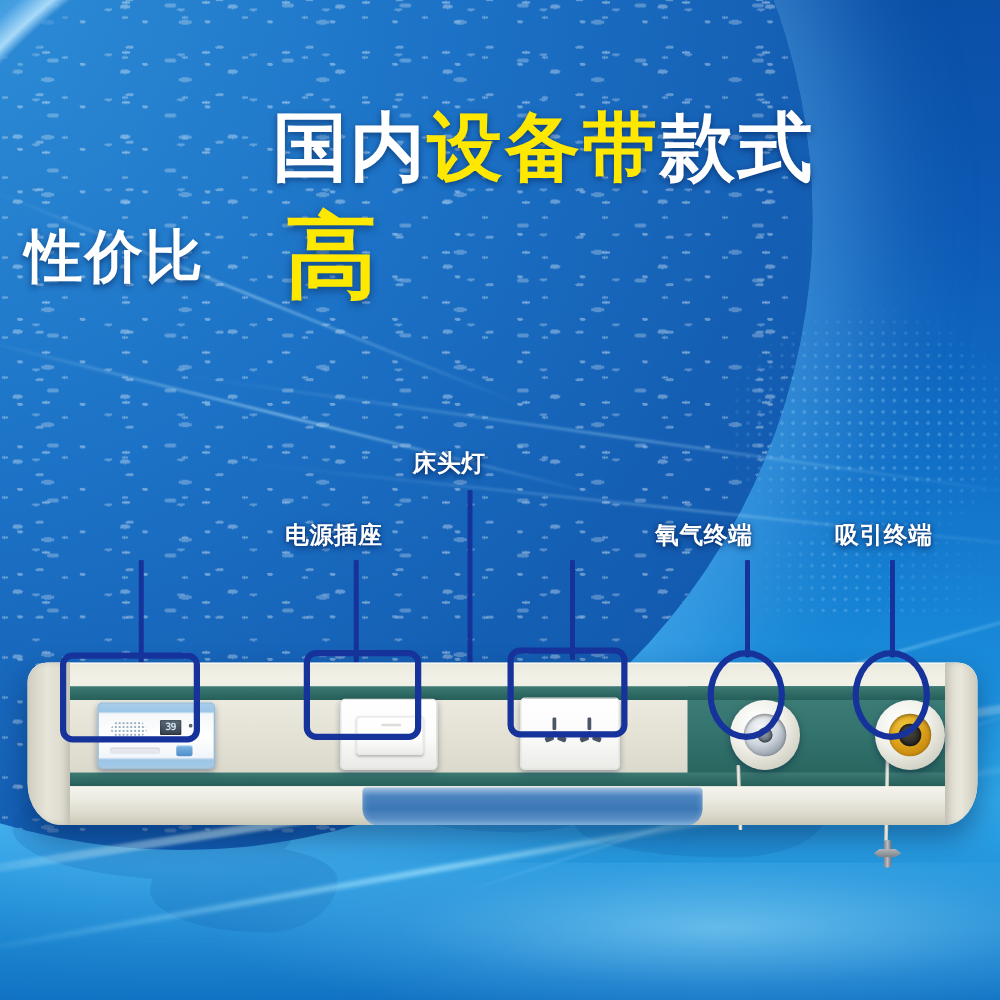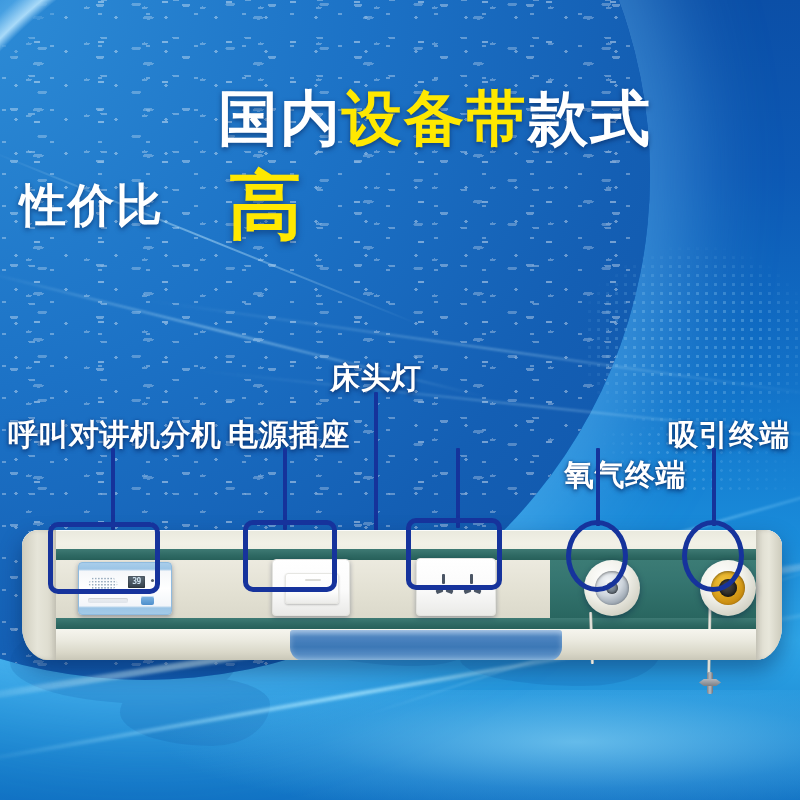--- a/index.html
+++ b/index.html
@@ -91,21 +91,21 @@
   .hl2{
     position:absolute;left:0;top:168px;width:800px;
     line-height:1;padding-left:20px;
   }
   .hl2 .w{color:#ffffff;font-size:46px;font-weight:bold;letter-spacing:2px;text-shadow:0 2px 5px rgba(0,22,70,.55);vertical-align:middle;}
   .hl2 .gap{display:inline-block;width:64px;}
   .hl2 .y{color:#ffe800;font-size:74px;font-weight:bold;text-shadow:0 3px 7px rgba(0,22,70,.5);vertical-align:middle;}
 
   
   .label{
-    position:absolute;color:#ffffff;font-weight:bold;font-size:30px;
+    position:absolute;color:#ffffff;font-weight:bold;font-size:19px;
     letter-spacing:.5px;white-space:nowrap;
     text-shadow:0 2px 5px rgba(0,30,85,.75), 0 0 2px rgba(0,40,100,.6);
   }
   .leader{position:absolute;width:4px;background:#15339b;border-radius:1px;}
 
   
   .unit{position:absolute;left:22px;top:498px;width:760px;height:130px;}
   .unit-body{
     position:absolute;left:0;top:0;width:760px;height:130px;
     border-radius:16px 16px 26px 26px/16px 16px 34px 34px;
@@ -281,24 +281,23 @@
   <div class="streak s3"></div>
   <div class="streak s4"></div>
   <div class="streak s1"></div>
   <div class="streak s2"></div>
 
   <div class="headline">
     <div class="hl1"><span class="w">国内</span><span class="y">设备带</span><span class="w">款式</span></div>
     <div class="hl2"><span class="w">性价比</span><span class="gap"></span><span class="y">高</span></div>
   </div>
 
-  <div class="label" style="left:8px;top:415px;">呼叫对讲机分机</div>
   <div class="label" style="left:228px;top:415px;">电源插座</div>
   <div class="label" style="left:330px;top:358px;">床头灯</div>
-  <div class="label" style="left:564px;top:415px;margin-top:40px;">氧气终端</div>
+  <div class="label" style="left:524px;top:415px;">氧气终端</div>
   <div class="label" style="left:668px;top:415px;">吸引终端</div>
 
   <div class="leader" style="left:111px;top:448px;height:82px;"></div>
   <div class="leader" style="left:283px;top:448px;height:82px;"></div>
   <div class="leader" style="left:374px;top:392px;height:212px;"></div>
   <div class="leader" style="left:456px;top:448px;height:80px;"></div>
   <div class="leader" style="left:596px;top:448px;height:78px;"></div>
   <div class="leader" style="left:712px;top:448px;height:78px;"></div>
 
   <div class="unit">

